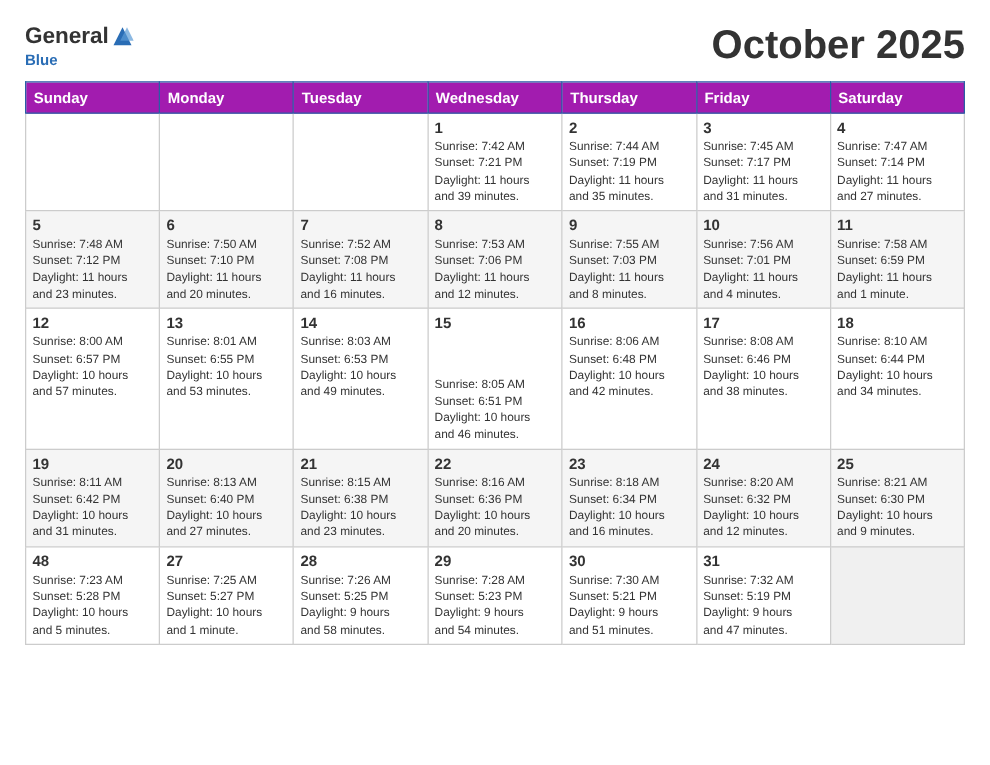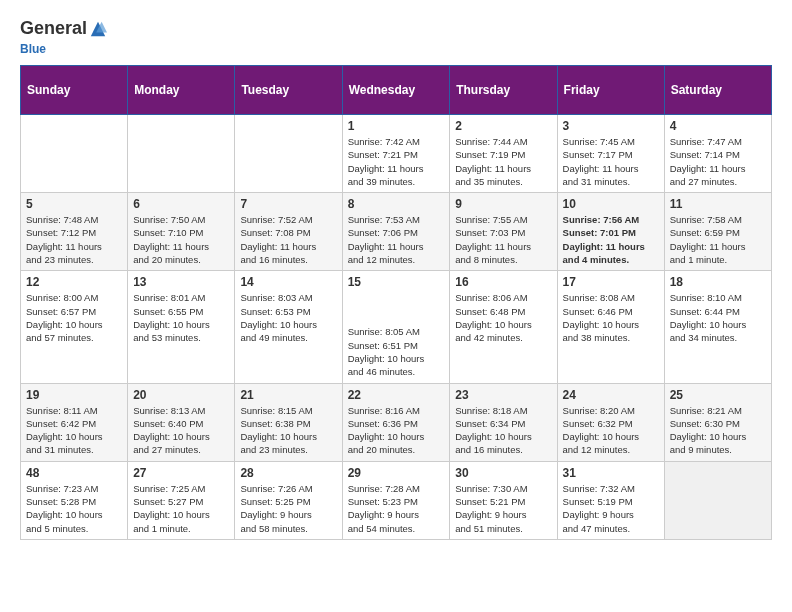--- a/index.html
+++ b/index.html
@@ -58,25 +58,25 @@
     .location {
       font-size: 14px;
       color: #555;
     }
     .calendar {
       width: 100%;
       border-collapse: collapse;
       border: 1px solid #ccc;
     }
     .calendar th {
-      background: #701a75;
+      background: #a21caf;
       color: #fff;
       font-size: 12px;
       font-weight: bold;
-      padding: 17px 6px;
+      padding: 5px 6px;
       text-align: left;
       border: 1px solid #2a5ea5;
     }
     .calendar td {
       border: 1px solid #ccc;
       vertical-align: top;
       padding: 4px 5px;
       width: 108px;
       background: #fff;
     }
@@ -116,20 +116,21 @@
         <svg class="logo-icon" viewBox="0 0 20 20">
           <polygon points="10,2 18,18 2,18" fill="#2a6db5"></polygon>
           <polygon points="14,2 20,14 8,14" fill="#5b9bd5" opacity="0.7"></polygon>
         </svg>
       </div>
       <div>
         <span class="logo-blue">Blue</span>
       </div>
     </div>
     <div class="title-section">
+      <div class="month-title">October 2025</div>
     </div>
   </div>
 
   <table class="calendar">
     <thead>
       <tr>
         <th>Sunday</th>
         <th>Monday</th>
         <th>Tuesday</th>
         <th>Wednesday</th>
@@ -203,21 +204,21 @@
           </td>
           <td>
             <span class="day-num">9</span>
             <div class="day-info" style="white-space: pre-line;">Sunrise: 7:55 AM
 Sunset: 7:03 PM
 Daylight: 11 hours
 and 8 minutes.</div>
           </td>
           <td>
             <span class="day-num">10</span>
-            <div class="day-info" style="white-space: pre-line; font-weight: bold;">Sunrise: 7:56 AM
+            <div class="day-info" style="white-space: pre-line;">Sunrise: 7:56 AM
 Sunset: 7:01 PM
 Daylight: 11 hours
 and 4 minutes.</div>
           </td>
           <td>
             <span class="day-num">11</span>
             <div class="day-info" style="white-space: pre-line;">Sunrise: 7:58 AM
 Sunset: 6:59 PM
 Daylight: 11 hours
 and 1 minute.</div>

